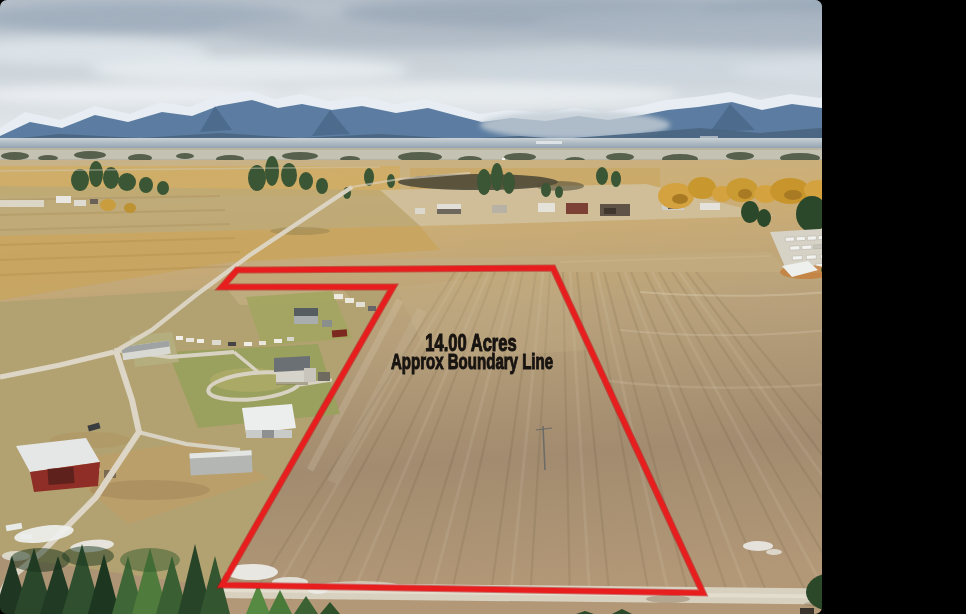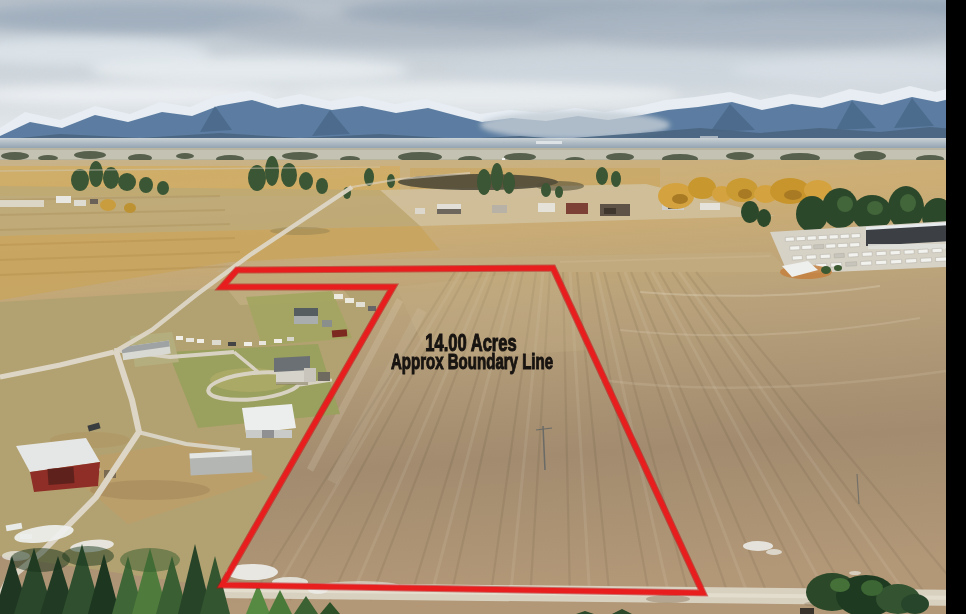--- a/index.html
+++ b/index.html
@@ -1,16 +1,16 @@
 <!DOCTYPE html>
 <html><head>
 <meta charset="utf-8">
 <style>
   html,body{margin:0;padding:0;background:#000;}
-  .stage{position:relative;width:946px;height:614px;overflow:hidden;font-family:"Liberation Sans",sans-serif;}
+  .stage{position:relative;width:822px;height:614px;overflow:hidden;font-family:"Liberation Sans",sans-serif;border-radius:7px;}
   .stage svg{display:block;width:966px;height:614px;}
   text{font-family:"Liberation Sans","DejaVu Sans",sans-serif;font-weight:700;paint-order:stroke;}
 </style>
 </head>
 <body>
 
 <div class="stage">
 <svg viewBox="0 0 966 614" xmlns="http://www.w3.org/2000/svg">
   <defs>
     <linearGradient id="skyG" x1="0" y1="0" x2="0" y2="1">

